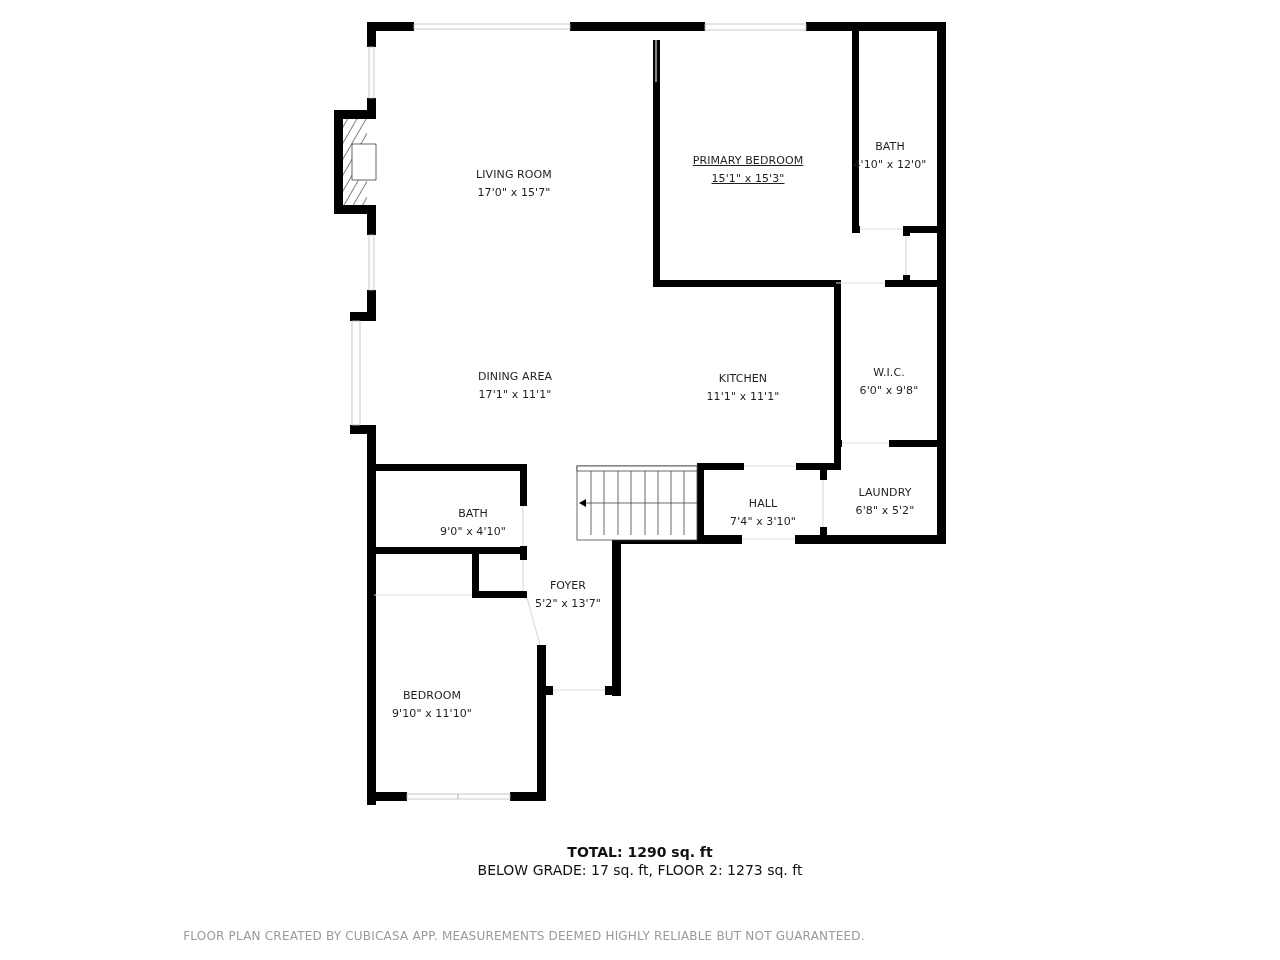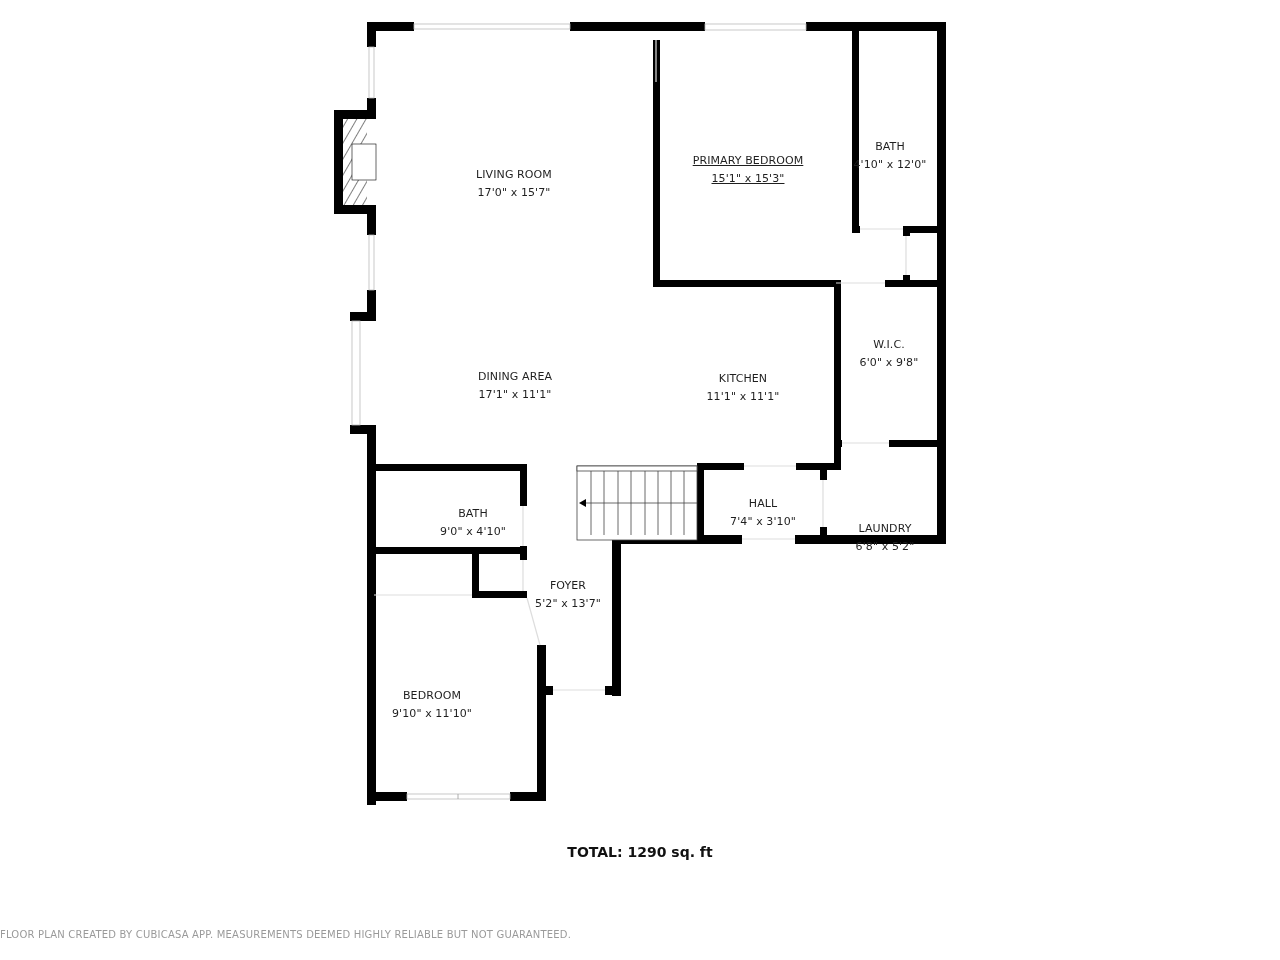--- a/index.html
+++ b/index.html
@@ -6,22 +6,22 @@
     body { width: 1280px; height: 960px; position: relative; overflow: hidden;
            font-family: "DejaVu Sans", "Liberation Sans", sans-serif; color: #1a1a1a; }
     #plan { position: absolute; left: 0; top: 0; width: 1280px; height: 960px; }
     .room-label { position: absolute; text-align: center; transform: translateX(-50%);
                   font-size: 11px; line-height: 18px; white-space: nowrap; color: #1f1f1f; letter-spacing: 0.1px; }
     .room-name { display: block; }
     .room-dim { display: block; }
     .summary { position: absolute; left: 0; width: 1280px; text-align: center; color: #111; }
     .summary .total { font-weight: bold; font-size: 14px; line-height: 18px; }
     .summary .line { font-size: 14px; line-height: 19px; }
-    .footer-note { position: absolute; left: 0; top: 929px; width: 1048px; text-align: left;
-                   font-size: 10px; color: #9a9a9a; letter-spacing: 0.2px; }
+    .footer-note { position: absolute; left: 0; top: 929px; width: 1048px; text-align: center;
+                   font-size: 12px; color: #9a9a9a; letter-spacing: 0.2px; }
   </style>
 </head>
 <body>
 
 <svg id="plan" viewBox="0 0 1280 960" xmlns="http://www.w3.org/2000/svg">
   <defs>
     <pattern id="hatch" width="8" height="8" patternUnits="userSpaceOnUse" patternTransform="rotate(30)">
       <line x1="0" y1="0" x2="0" y2="8" stroke="#000" stroke-width="1"></line>
     </pattern>
   </defs>
@@ -149,42 +149,43 @@
   <span class="room-dim">4'10" x 12'0"</span>
 </div>
 <div class="room-label" style="left:515px; top:368px;text-align:center;">
   <span class="room-name">DINING AREA</span>
   <span class="room-dim">17'1" x 11'1"</span>
 </div>
 <div class="room-label" style="left:743px; top:370px;">
   <span class="room-name">KITCHEN</span>
   <span class="room-dim">11'1" x 11'1"</span>
 </div>
-<div class="room-label" style="left:889px; top:336px;">
+<div class="room-label" style="left:889px; top:364px;">
   <span class="room-name">W.I.C.</span>
   <span class="room-dim">6'0" x 9'8"</span>
 </div>
 <div class="room-label" style="left:473px; top:505px;">
   <span class="room-name">BATH</span>
   <span class="room-dim">9'0" x 4'10"</span>
 </div>
 <div class="room-label" style="left:763px; top:495px;">
   <span class="room-name">HALL</span>
   <span class="room-dim">7'4" x 3'10"</span>
 </div>
-<div class="room-label" style="left:885px; top:484px;margin-top:36px;">
+<div class="room-label" style="left:885px; top:484px;">
   <span class="room-name">LAUNDRY</span>
   <span class="room-dim">6'8" x 5'2"</span>
 </div>
 <div class="room-label" style="left:568px; top:577px;">
   <span class="room-name">FOYER</span>
   <span class="room-dim">5'2" x 13'7"</span>
 </div>
 <div class="room-label" style="left:432px; top:687px;">
   <span class="room-name">BEDROOM</span>
   <span class="room-dim">9'10" x 11'10"</span>
 </div>
 
 <div class="summary" style="top:843px;">
   <div class="total">TOTAL: 1290 sq. ft</div>
+  <div class="line">BELOW GRADE: 17 sq. ft, FLOOR 2: 1273 sq. ft</div>
 </div>
 
 <div class="footer-note">FLOOR PLAN CREATED BY CUBICASA APP. MEASUREMENTS DEEMED HIGHLY RELIABLE BUT NOT GUARANTEED.</div>
 
 </body></html>

